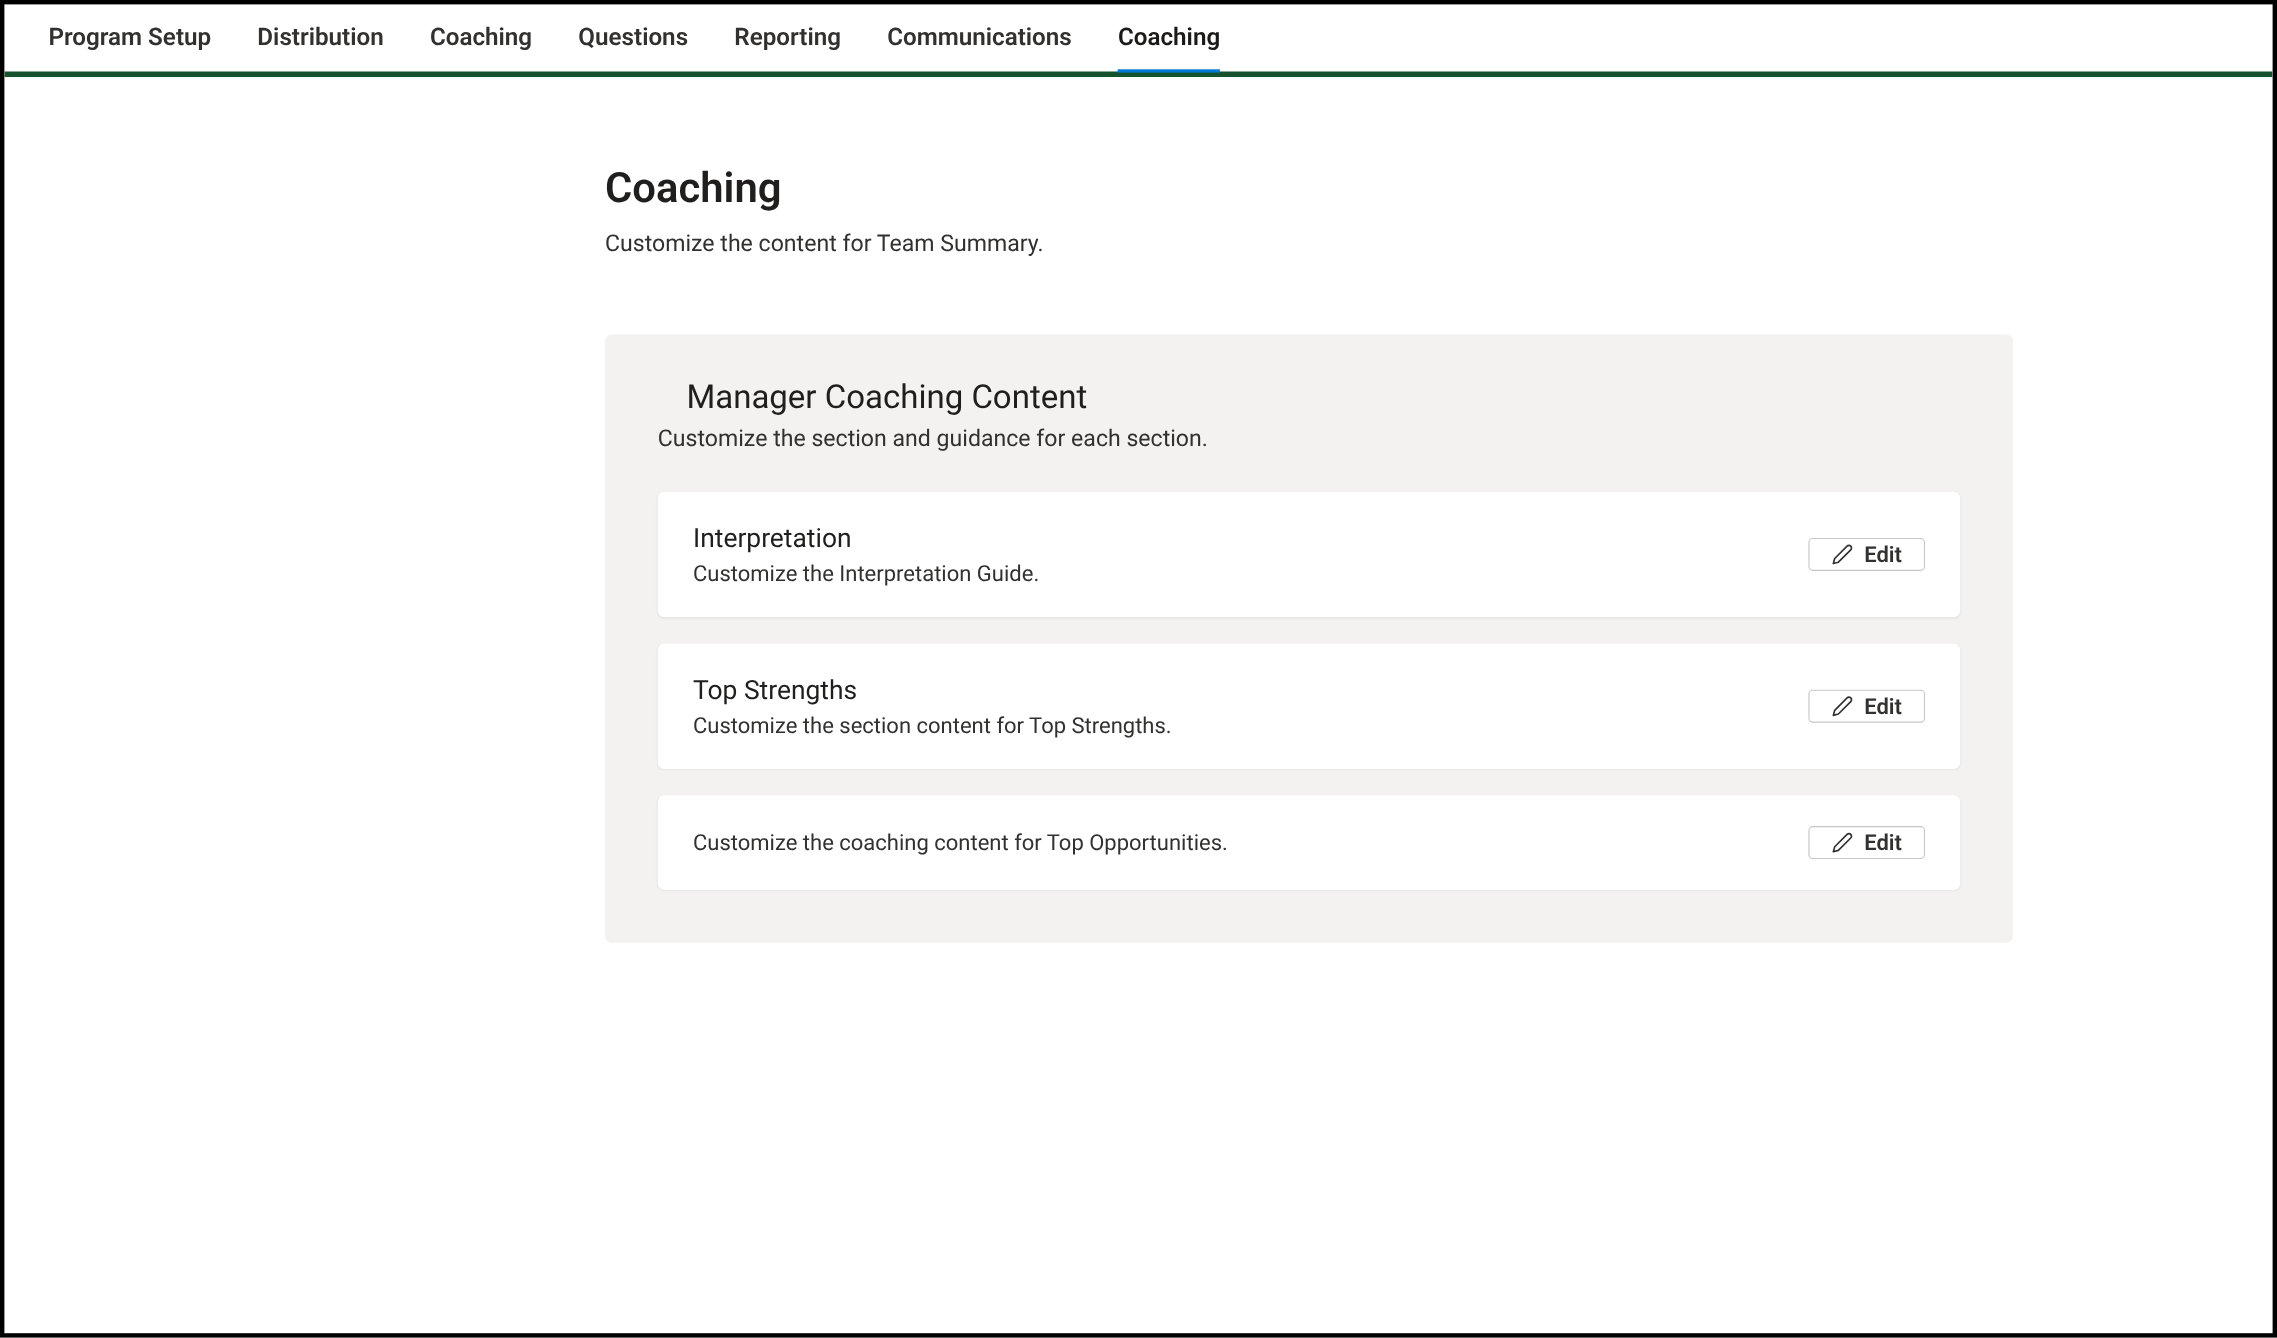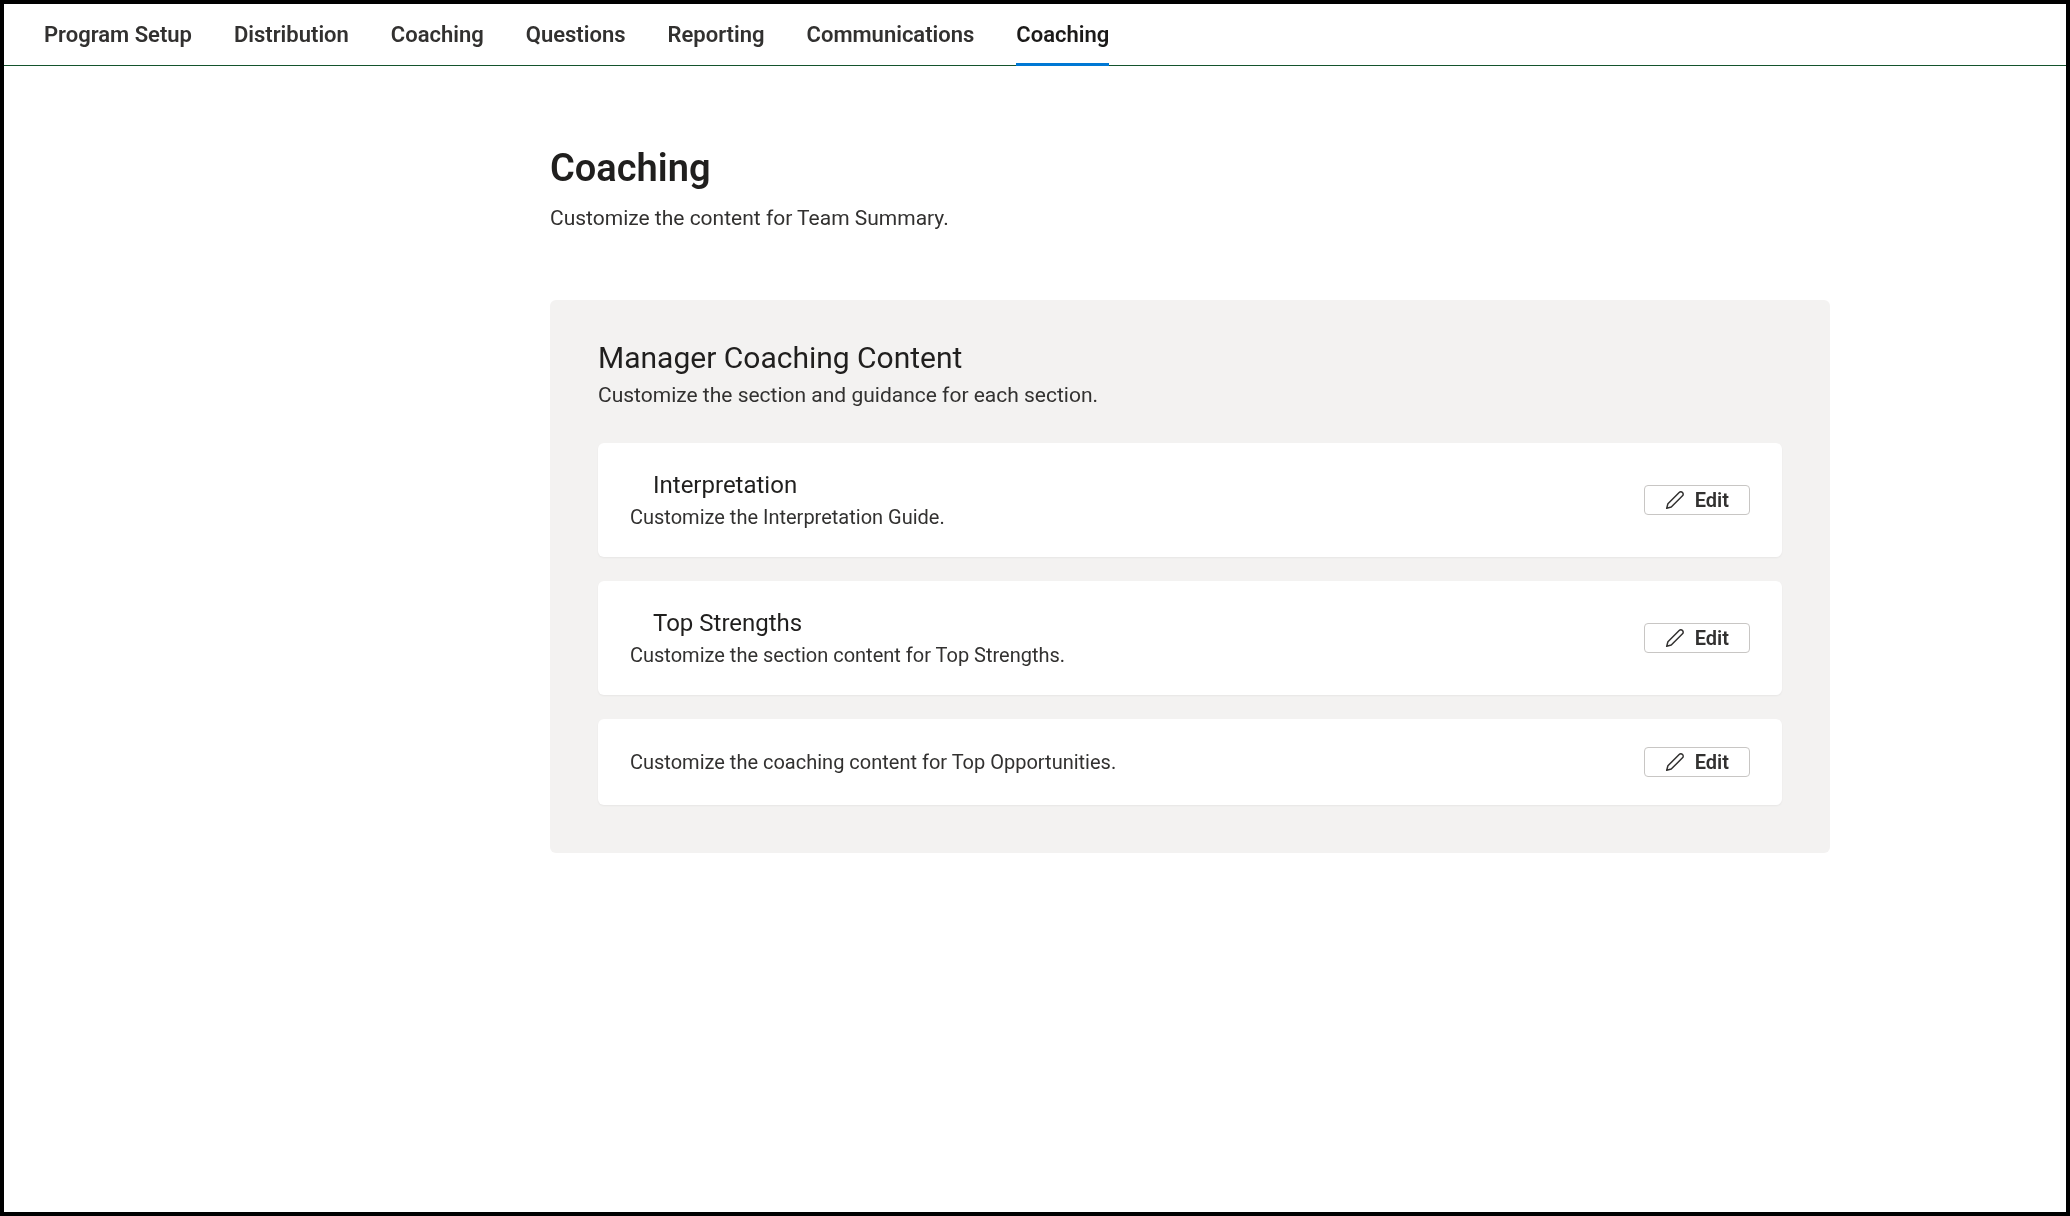--- a/index.html
+++ b/index.html
@@ -12,21 +12,21 @@
       background: #ffffff;
       color: #323130;
       border: 4px solid #000;
       min-height: 1216px;
       width: 2070px;
     }
     .tabs {
       display: flex;
       gap: 42px;
       padding: 18px 40px 0 40px;
-      border-bottom: 1px solid #14532d;
+      border-bottom: 5px solid #14532d;
     }
     .tab {
       font-size: 22px;
       font-weight: 600;
       color: #323130;
       padding-bottom: 18px;
       cursor: pointer;
       position: relative;
     }
     .tab.active {
@@ -64,20 +64,21 @@
     .panel {
       background: #f3f2f1;
       border-radius: 6px;
       padding: 40px 48px 48px 48px;
     }
     .panel-title {
       font-size: 30px;
       font-weight: 400;
       color: #201f1e;
       margin-bottom: 8px;
+      margin-left: 26px;
     }
     .panel-subtitle {
       font-size: 21px;
       color: #323130;
       margin-bottom: 36px;
     }
     .card {
       background: #ffffff;
       border-radius: 6px;
       padding: 28px 32px;
@@ -92,21 +93,20 @@
     }
     .card-text {
       display: flex;
       flex-direction: column;
       gap: 6px;
     }
     .card-title {
       font-size: 24px;
       font-weight: 400;
       color: #201f1e;
-      margin-left: 23px;
     }
     .card-desc {
       font-size: 20px;
       color: #323130;
     }
     .edit-btn {
       display: inline-flex;
       align-items: center;
       gap: 10px;
       background: #ffffff;

